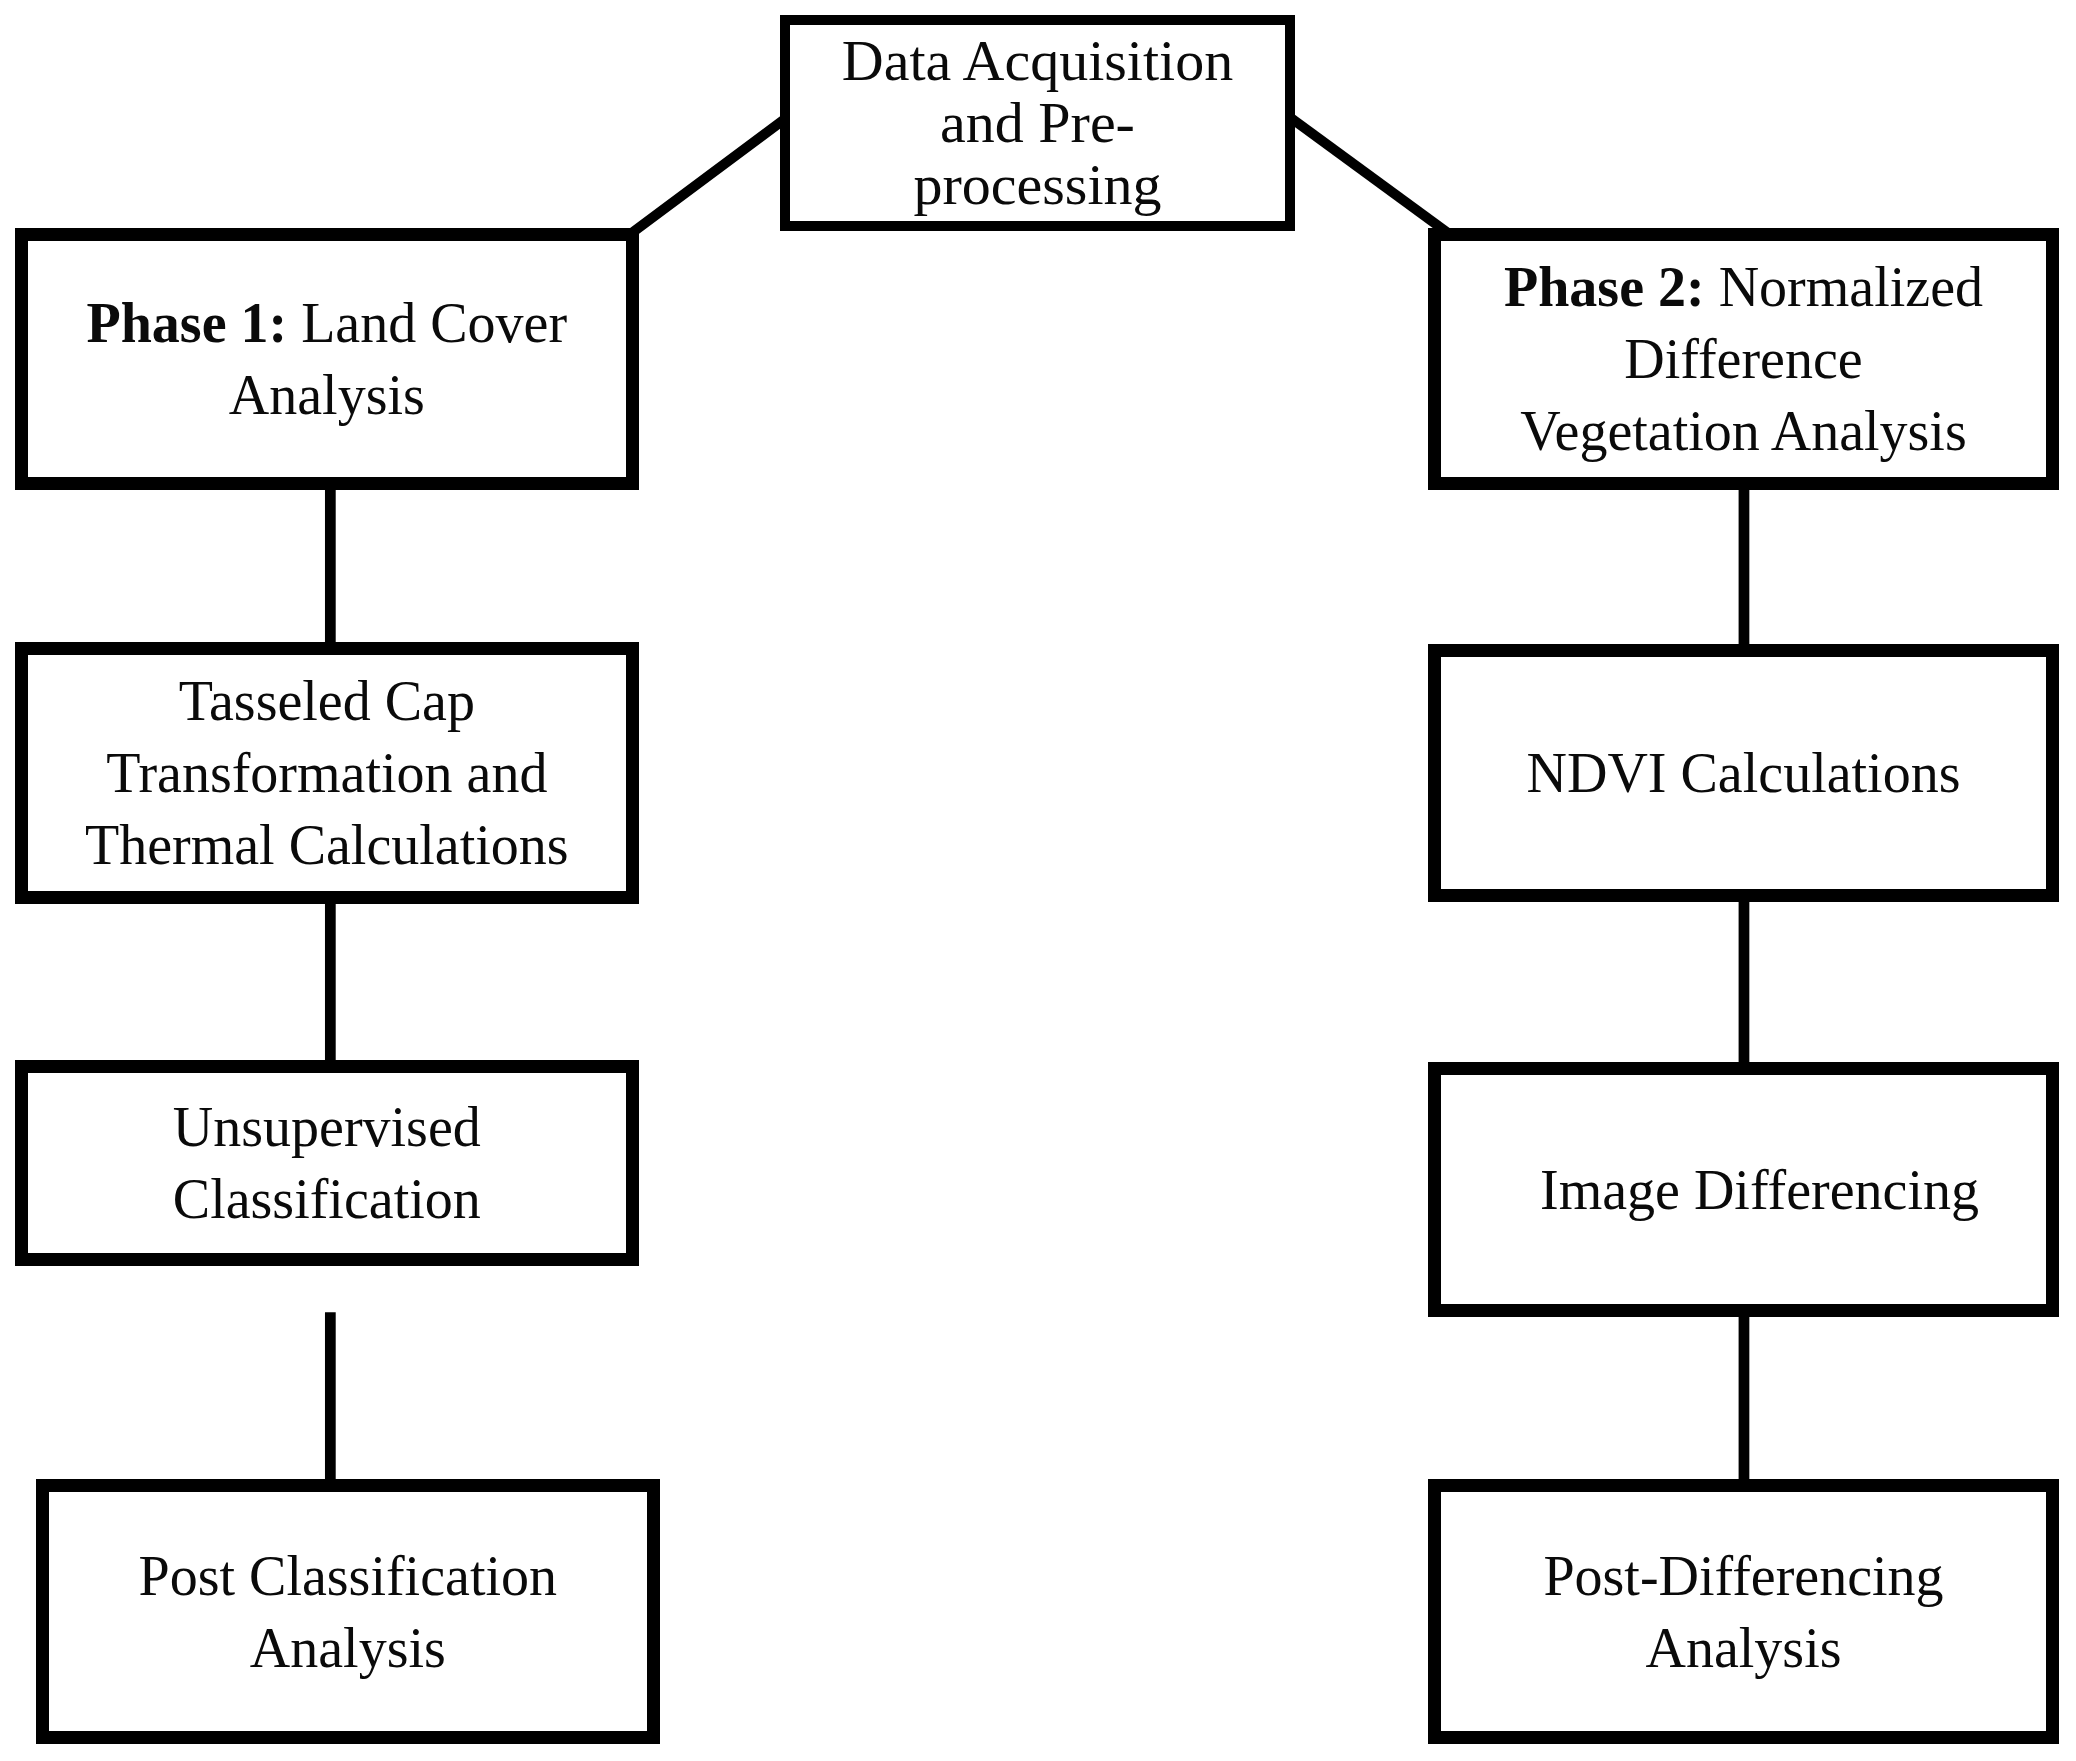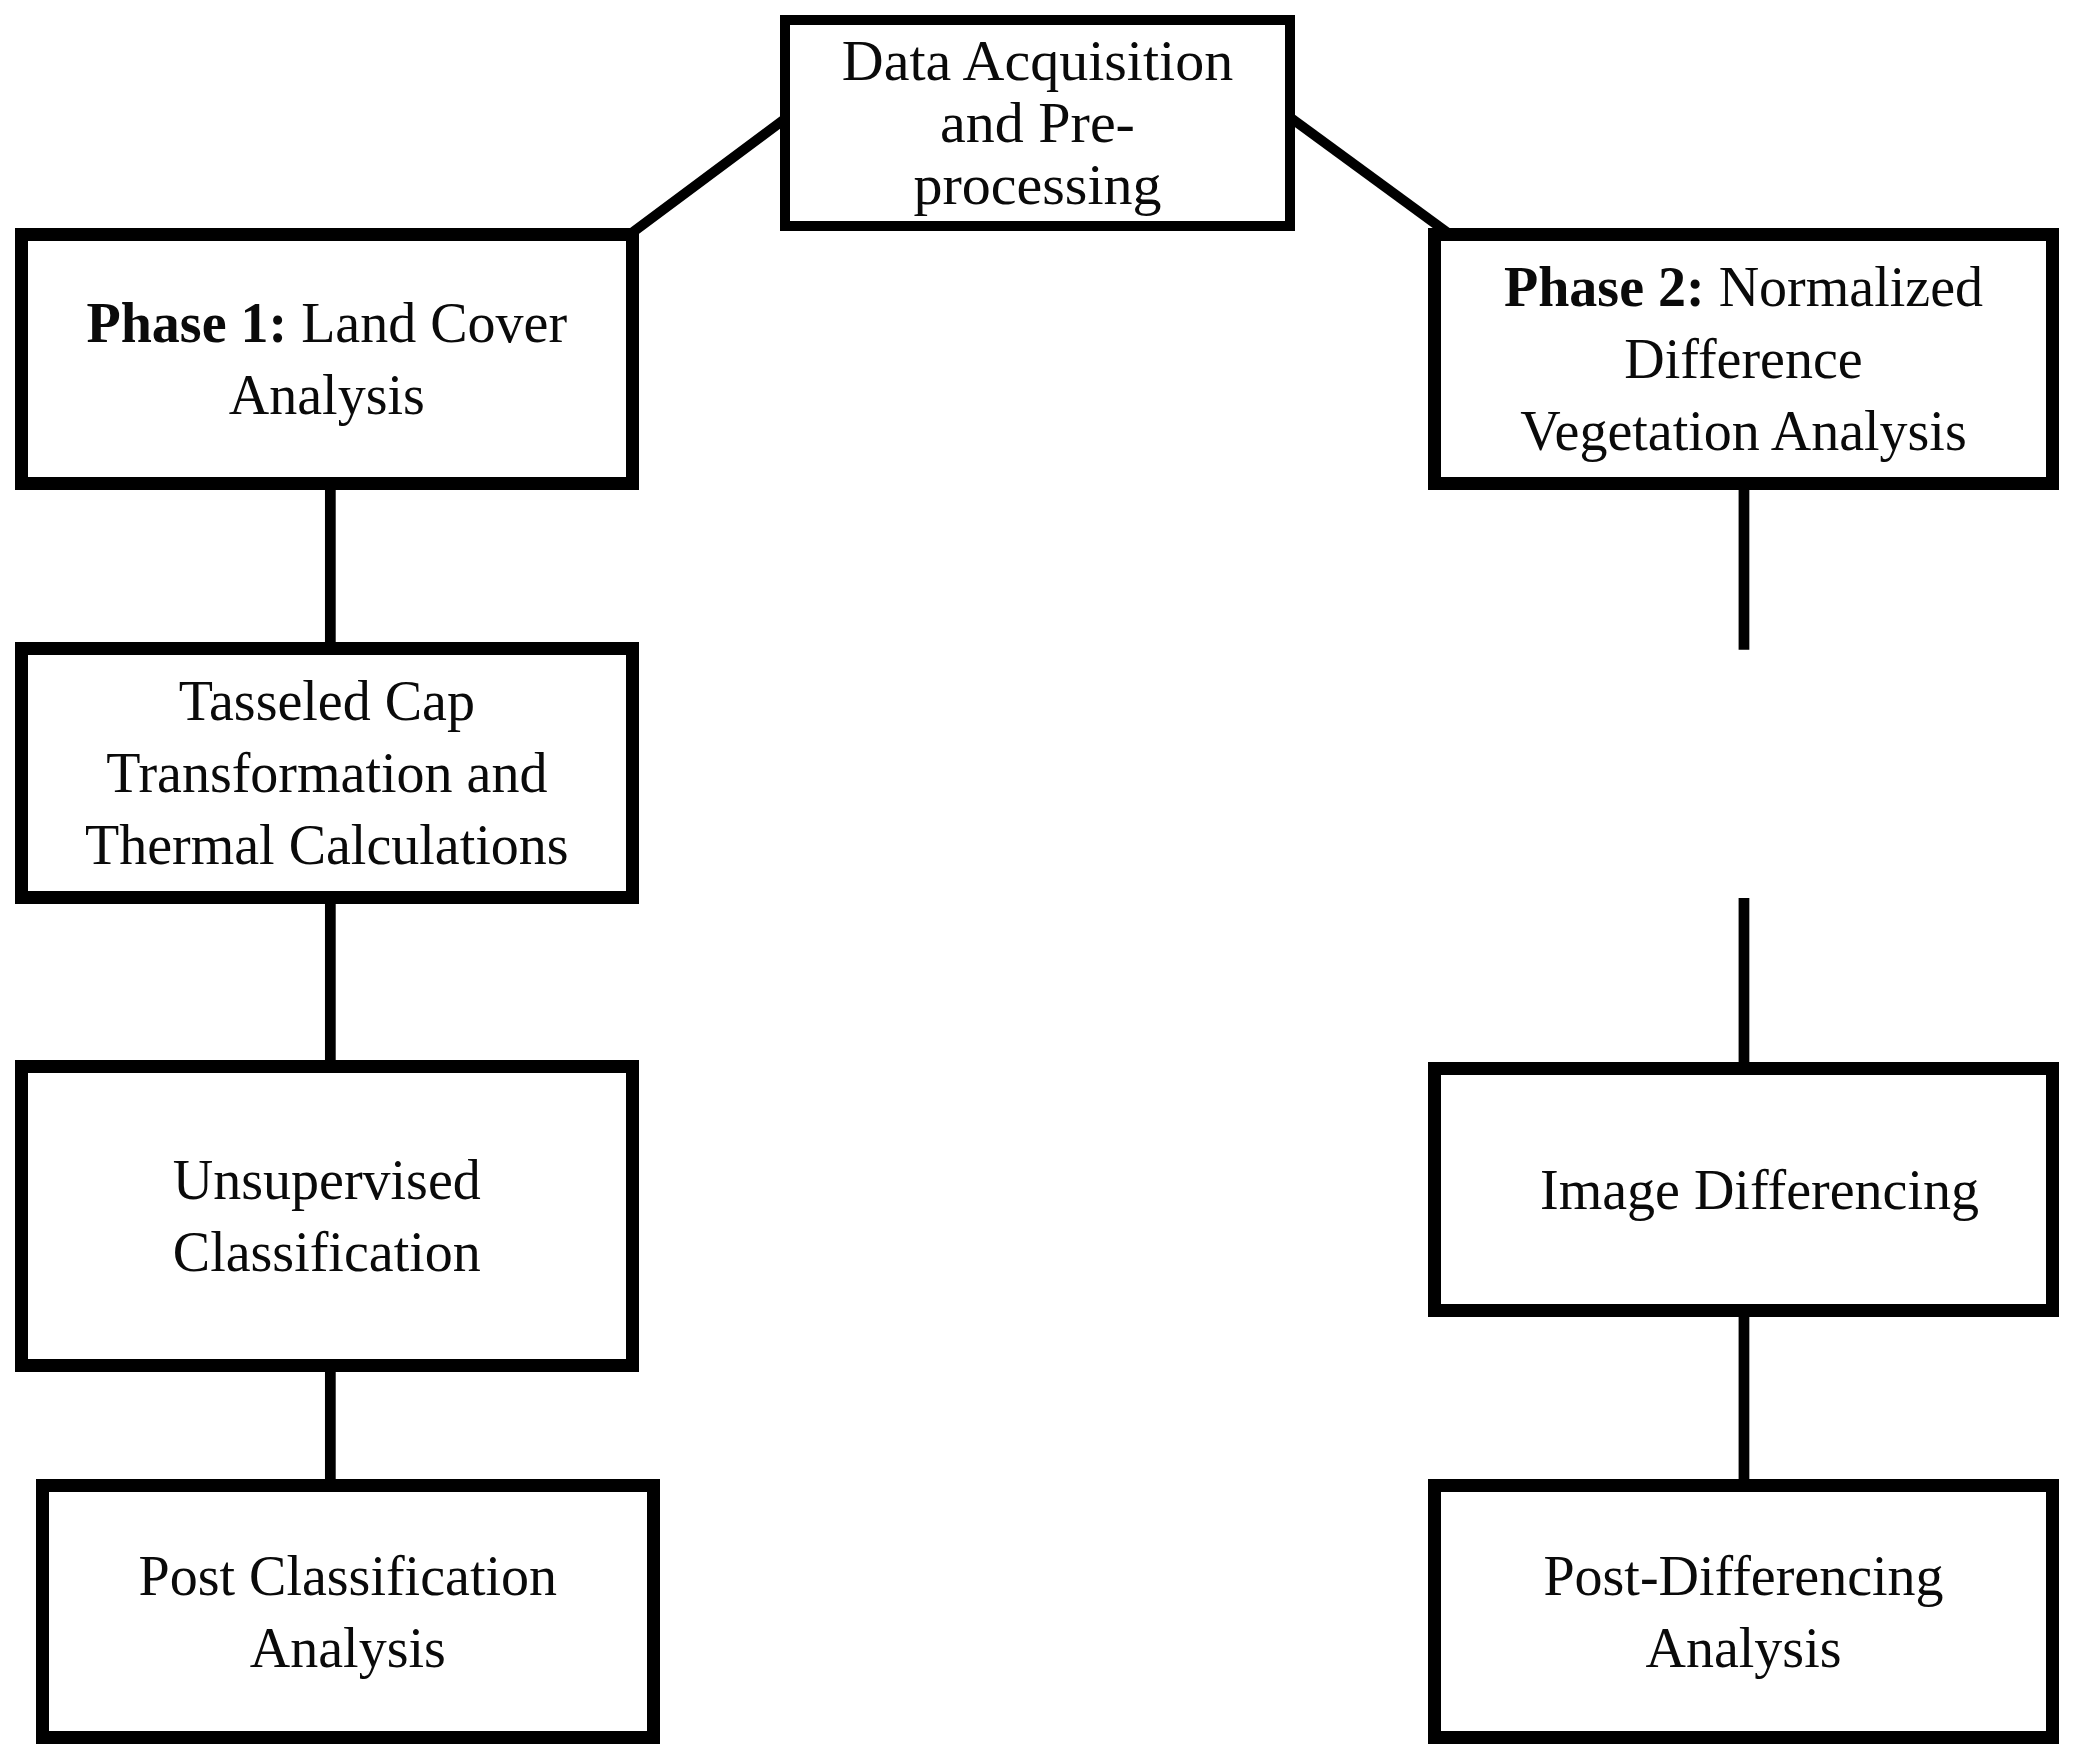--- a/index.html
+++ b/index.html
@@ -79,36 +79,39 @@
     <div class="label"><span class="bold">Phase 1:</span><span> Land Cover
 Analysis</span></div>
   </div>
 
   <div class="box" style="left:14.8px; top:642px; width:624px; height:262px;">
     <div class="label">Tasseled Cap
 Transformation and
 Thermal Calculations</div>
   </div>
 
-  <div class="box" style="left:14.8px; top:1060px; width:624px; height:312px;">
+  <div class="box" style="left:14.8px; top:1060px; width:624px; height:206px;">
     <div class="label">Unsupervised
 Classification</div>
   </div>
 
   <div class="box" style="left:14.8px; top:1479px; width:624px; height:265px;margin-left:21px;">
     <div class="label">Post Classification
 Analysis</div>
   </div>
 
   <div class="box" style="left:1428px; top:228px; width:631px; height:262px;">
     <div class="label"><span class="bold">Phase 2:</span><span> Normalized
 Difference
 Vegetation Analysis</span></div>
   </div>
 
+  <div class="box" style="left:1428px; top:644px; width:631px; height:258px;">
+    <div class="label">NDVI Calculations</div>
+  </div>
 
   <div class="box" style="left:1428px; top:1062px; width:631px; height:255px;padding-left:32px;">
     <div class="label">Image Differencing</div>
   </div>
 
   <div class="box" style="left:1428px; top:1479px; width:631px; height:265px;text-align:center;">
     <div class="label">Post-Differencing
 Analysis</div>
   </div>
 

